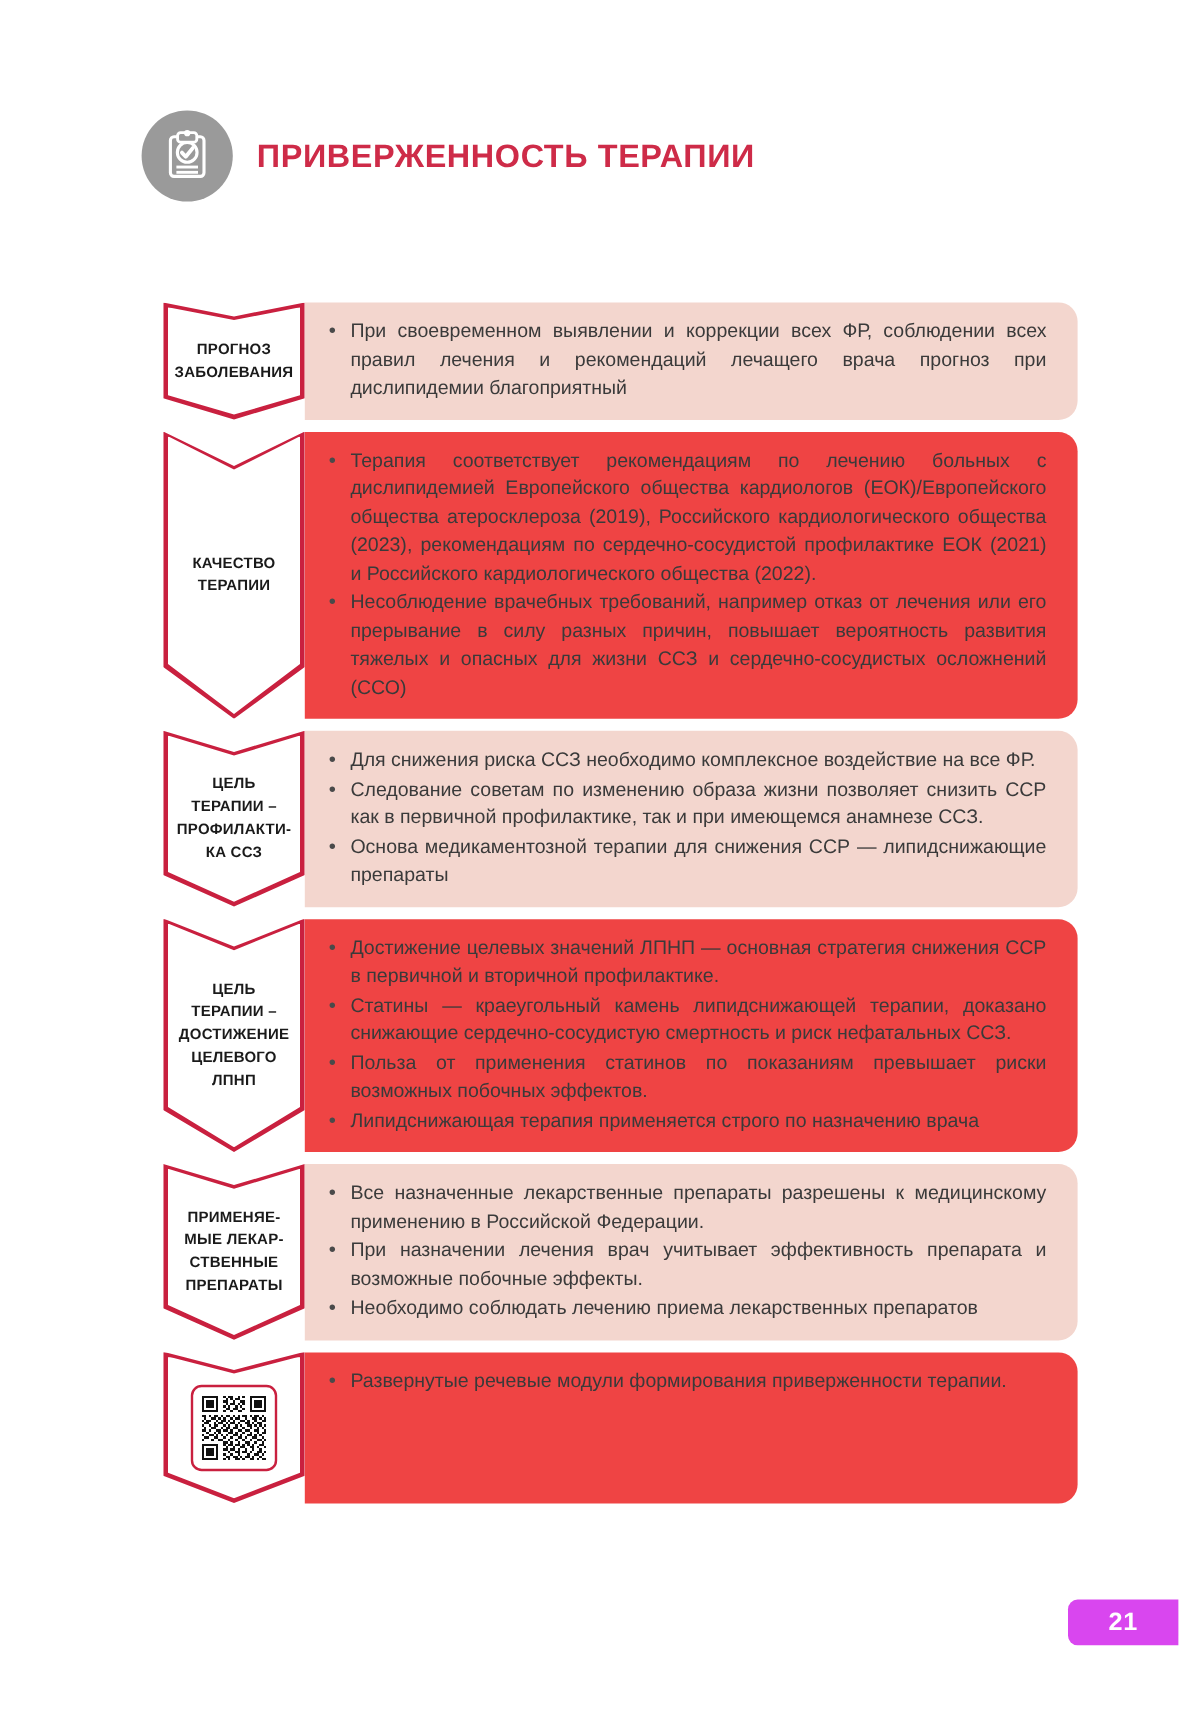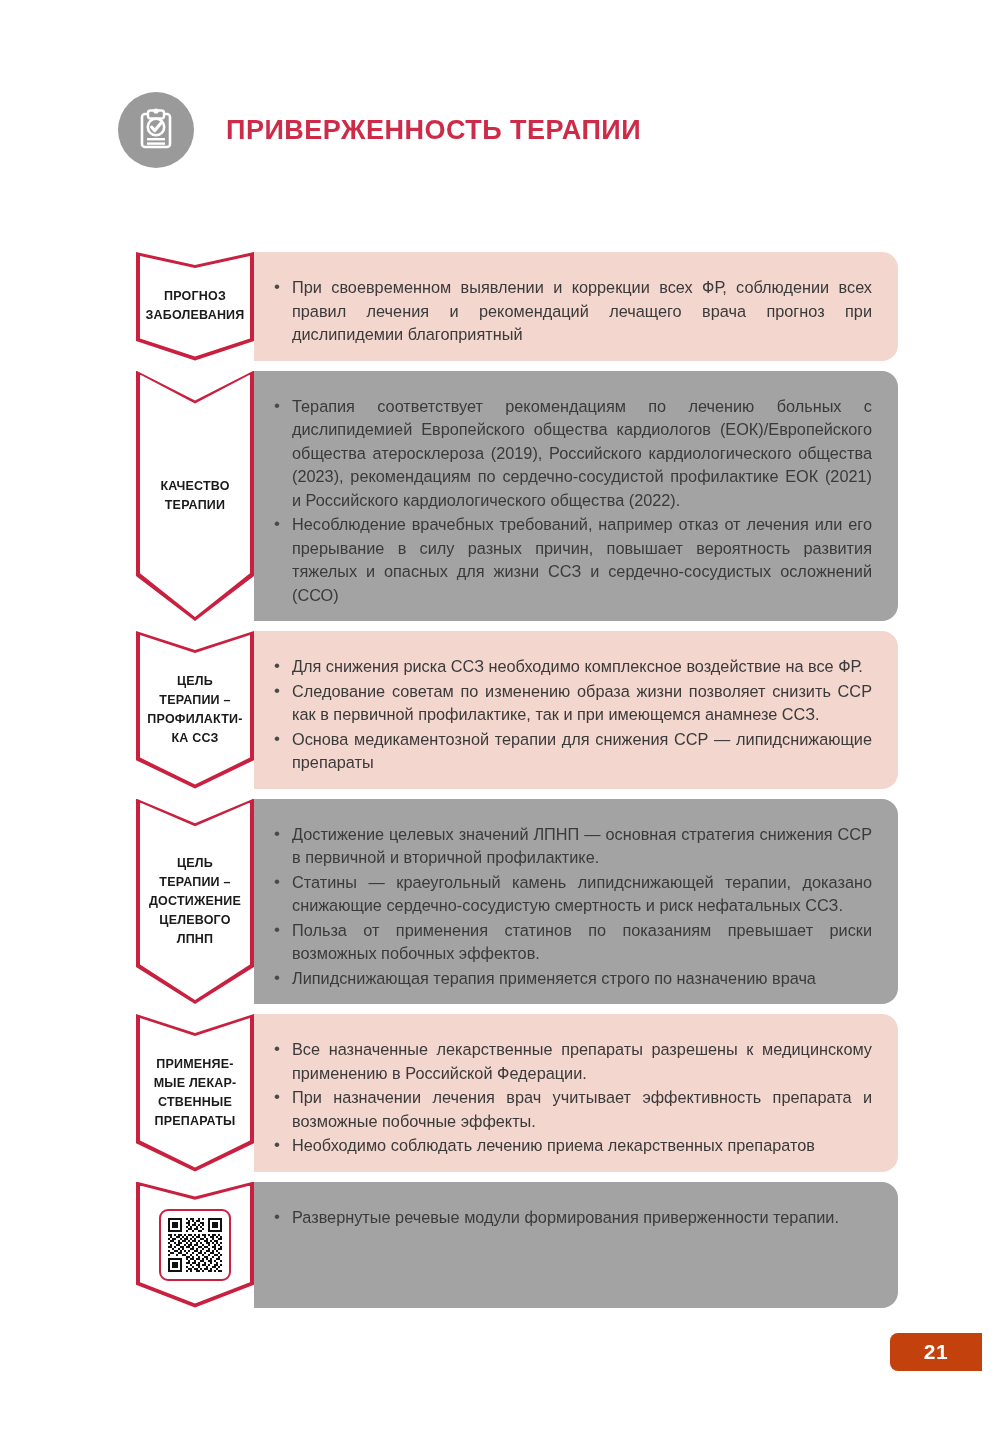--- a/index.html
+++ b/index.html
@@ -11,21 +11,21 @@
   }
   .page { position: relative; width: 1000px; height: 1429px; overflow: hidden; }
 
   
   .header {
     position: absolute;
     left: 118px;
     top: 92px;
     display: flex;
     align-items: center;
-    gap: 32px;
+    gap: 20px;
   }
   .header-icon {
     width: 76px; height: 76px;
     border-radius: 50%;
     background: #9a9a9a;
     display: flex; align-items: center; justify-content: center;
     flex: 0 0 auto;
   }
   .header-title {
     font-size: 27px;
@@ -95,25 +95,25 @@
     line-height: 19px;
     color: #1a1a1a;
     letter-spacing: 0.2px;
     padding: 0 4px;
     white-space: pre-line;
   }
 
   .panel {
     flex: 1 1 auto;
     border-radius: 0 16px 16px 0;
-    padding: 24px 26px 14px 18px;
+    padding: 13px 26px 14px 18px;
     margin-left: 0px;
   }
   .panel.pink { background: #f3d6ce; }
-  .panel.gray { background: #a3a3a3; }
+  .panel.gray { background: #ef4444; }
 
   .bullet-list { list-style: none; }
   .bullet-list li {
     position: relative;
     padding-left: 20px;
     font-size: 16.3px;
     line-height: 23.5px;
     color: #3a3a3a;
     text-align: justify;
     margin-bottom: 1px;
@@ -141,21 +141,21 @@
     position: relative; z-index: 3;
     display: flex; align-items: center; justify-content: center;
   }
   .tall-panel { min-height: 126px; }
 
   
   .page-badge {
     position: absolute;
     right: 18px;
     bottom: 58px;
-    background: #c2410c;
+    background: #d946ef;
     color: #ffffff;
     font-size: 21px;
     font-weight: bold;
     width: 92px;
     height: 38px;
     border-radius: 8px 0 0 8px;
     display: flex;
     align-items: center;
     justify-content: center;
     letter-spacing: 0.5px;

